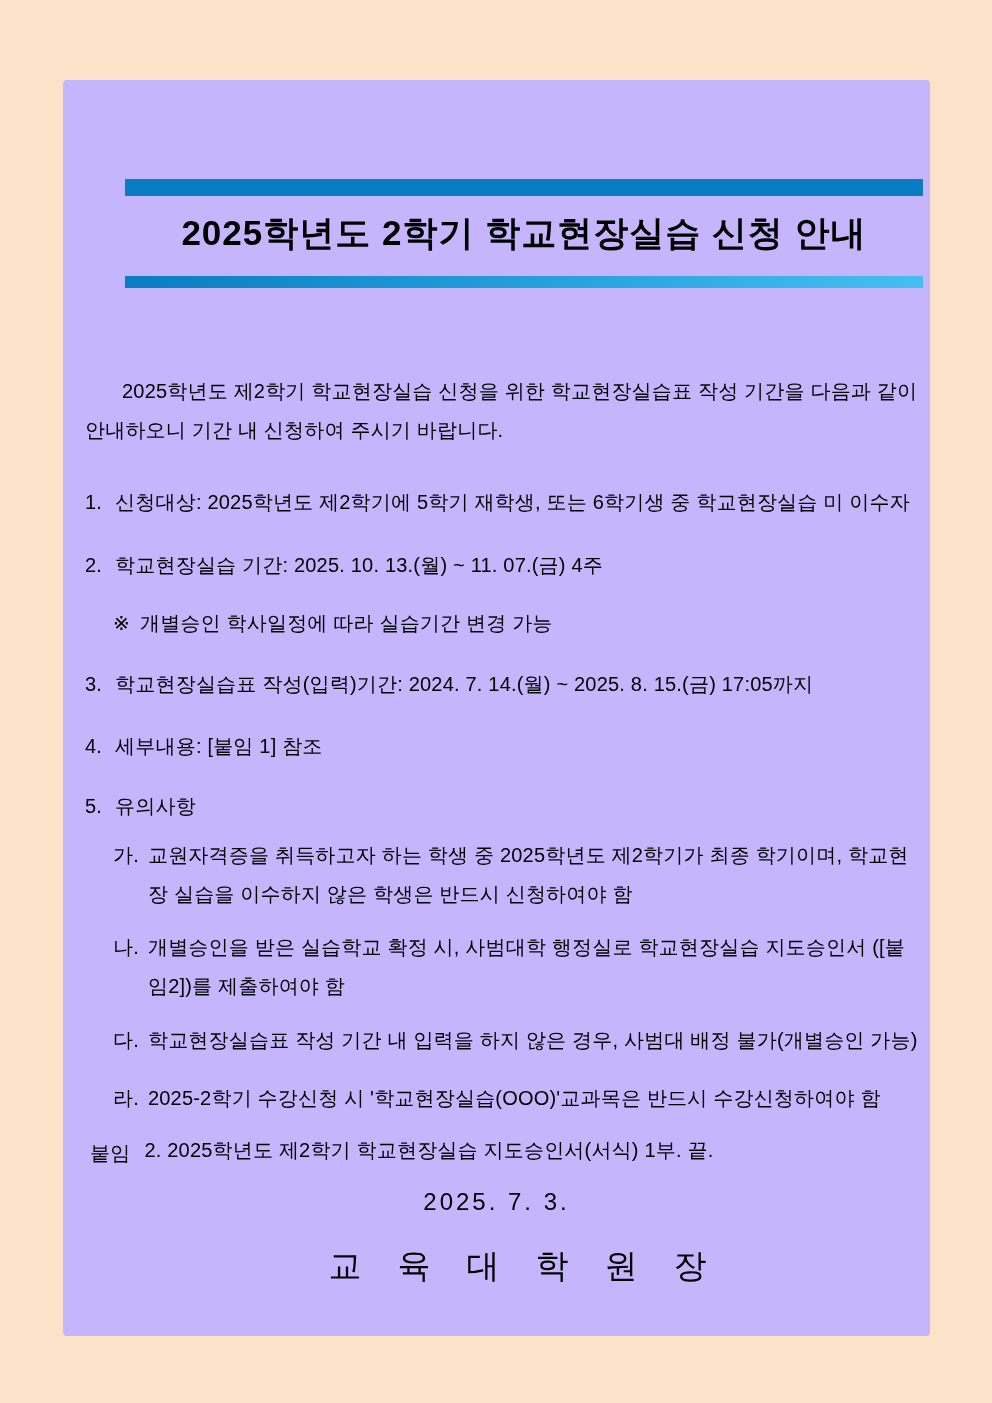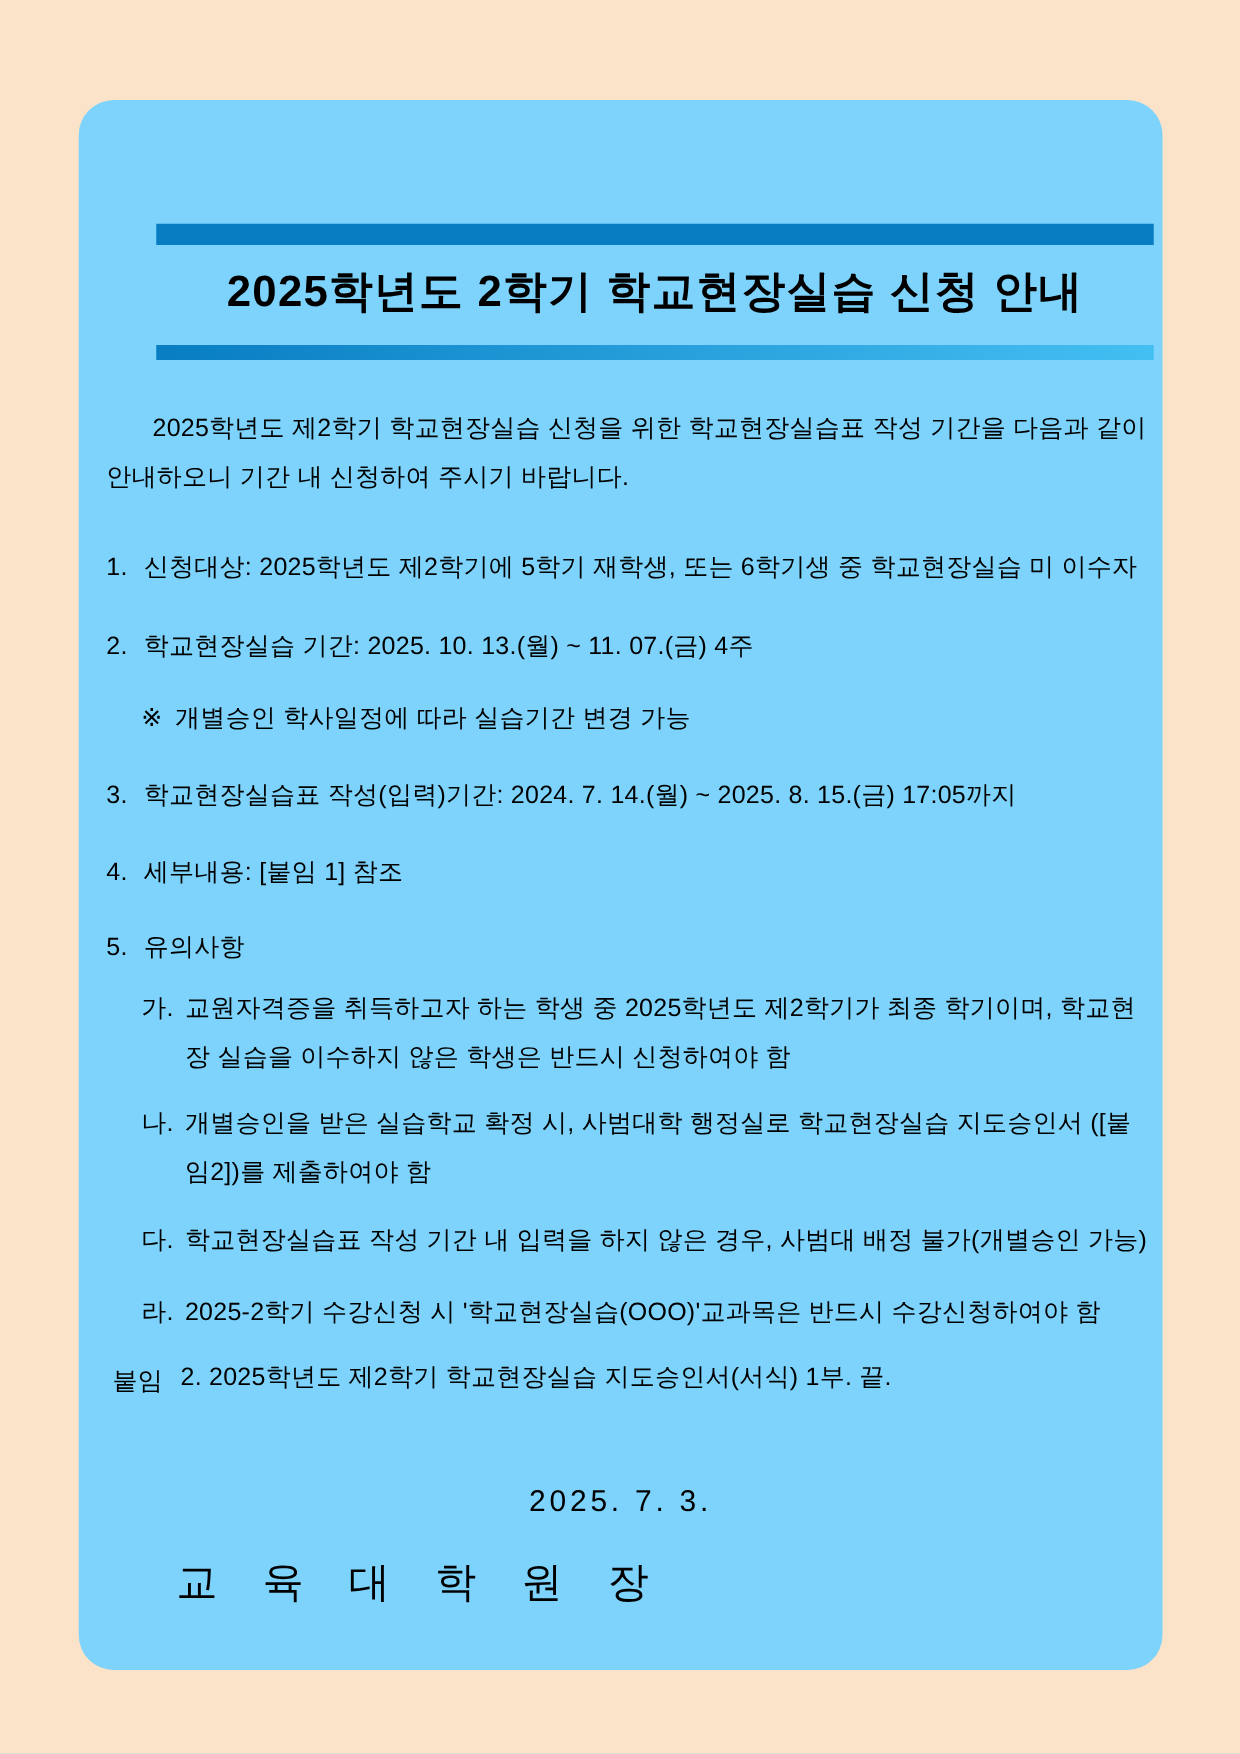--- a/index.html
+++ b/index.html
@@ -14,38 +14,39 @@
     background:var(--bg);
     font-family:"Liberation Sans","DejaVu Sans",sans-serif;
     color:var(--ink);
     position:relative;
     overflow:hidden;
   }
   .card{
     position:absolute;
     left:63px; top:80px;
     width:867px; height:1256px;
-    background:#7dd3fc;
-    border-radius:28px;
+    background:#c4b5fd;
+    border-radius:4px;
   }
   .bar{position:absolute;left:62px;width:798px;}
   .bar-top{top:99px;height:17px;background:var(--bar-blue);}
   .bar-bottom{top:196px;height:12px;background:linear-gradient(to right,var(--bar-blue),var(--bar-blue-light));}
   .title{
     position:absolute;left:62px;top:130px;width:798px;
     text-align:center;
     font-size:35px;font-weight:bold;letter-spacing:1px;
     color:#000;
   }
   .txt{
     position:absolute;
     font-size:20px;
     line-height:39px;
     color:#000;
     letter-spacing:0.2px;
+    margin-top:48px;
   }
   .intro{
     left:22px;top:244px;width:848px;
     text-indent:37px;
   }
   .flexline{display:flex;align-items:flex-start;}
   .num{flex:0 0 auto;margin-right:13px;white-space:nowrap;}
   .oneline{white-space:nowrap;}
   .item{left:22px;width:846px;}
   .item.i1{top:355px;}
@@ -64,21 +65,21 @@
   .attach{left:27px;top:1006px;width:840px;}
   .attach .num{margin-right:14px;}
   .attach-lines{line-height:32px;}
   .attach-lines div{white-space:nowrap;}
   .date{
     position:absolute;left:0;top:1108px;width:100%;
     text-align:center;font-size:24px;letter-spacing:3px;color:#000;
   }
   .signature{
     position:absolute;left:0;top:1164px;width:100%;
-    text-align:left;font-size:33px;font-weight:500;
+    text-align:center;font-size:33px;font-weight:500;
     letter-spacing:36px;text-indent:36px;color:#000;padding-left:42px;
   }
 </style>
 </head>
 <body>
 
 <div class="card">
 
   <div class="bar bar-top"></div>
   <h1 class="title">2025학년도 2학기 학교현장실습 신청 안내</h1>

